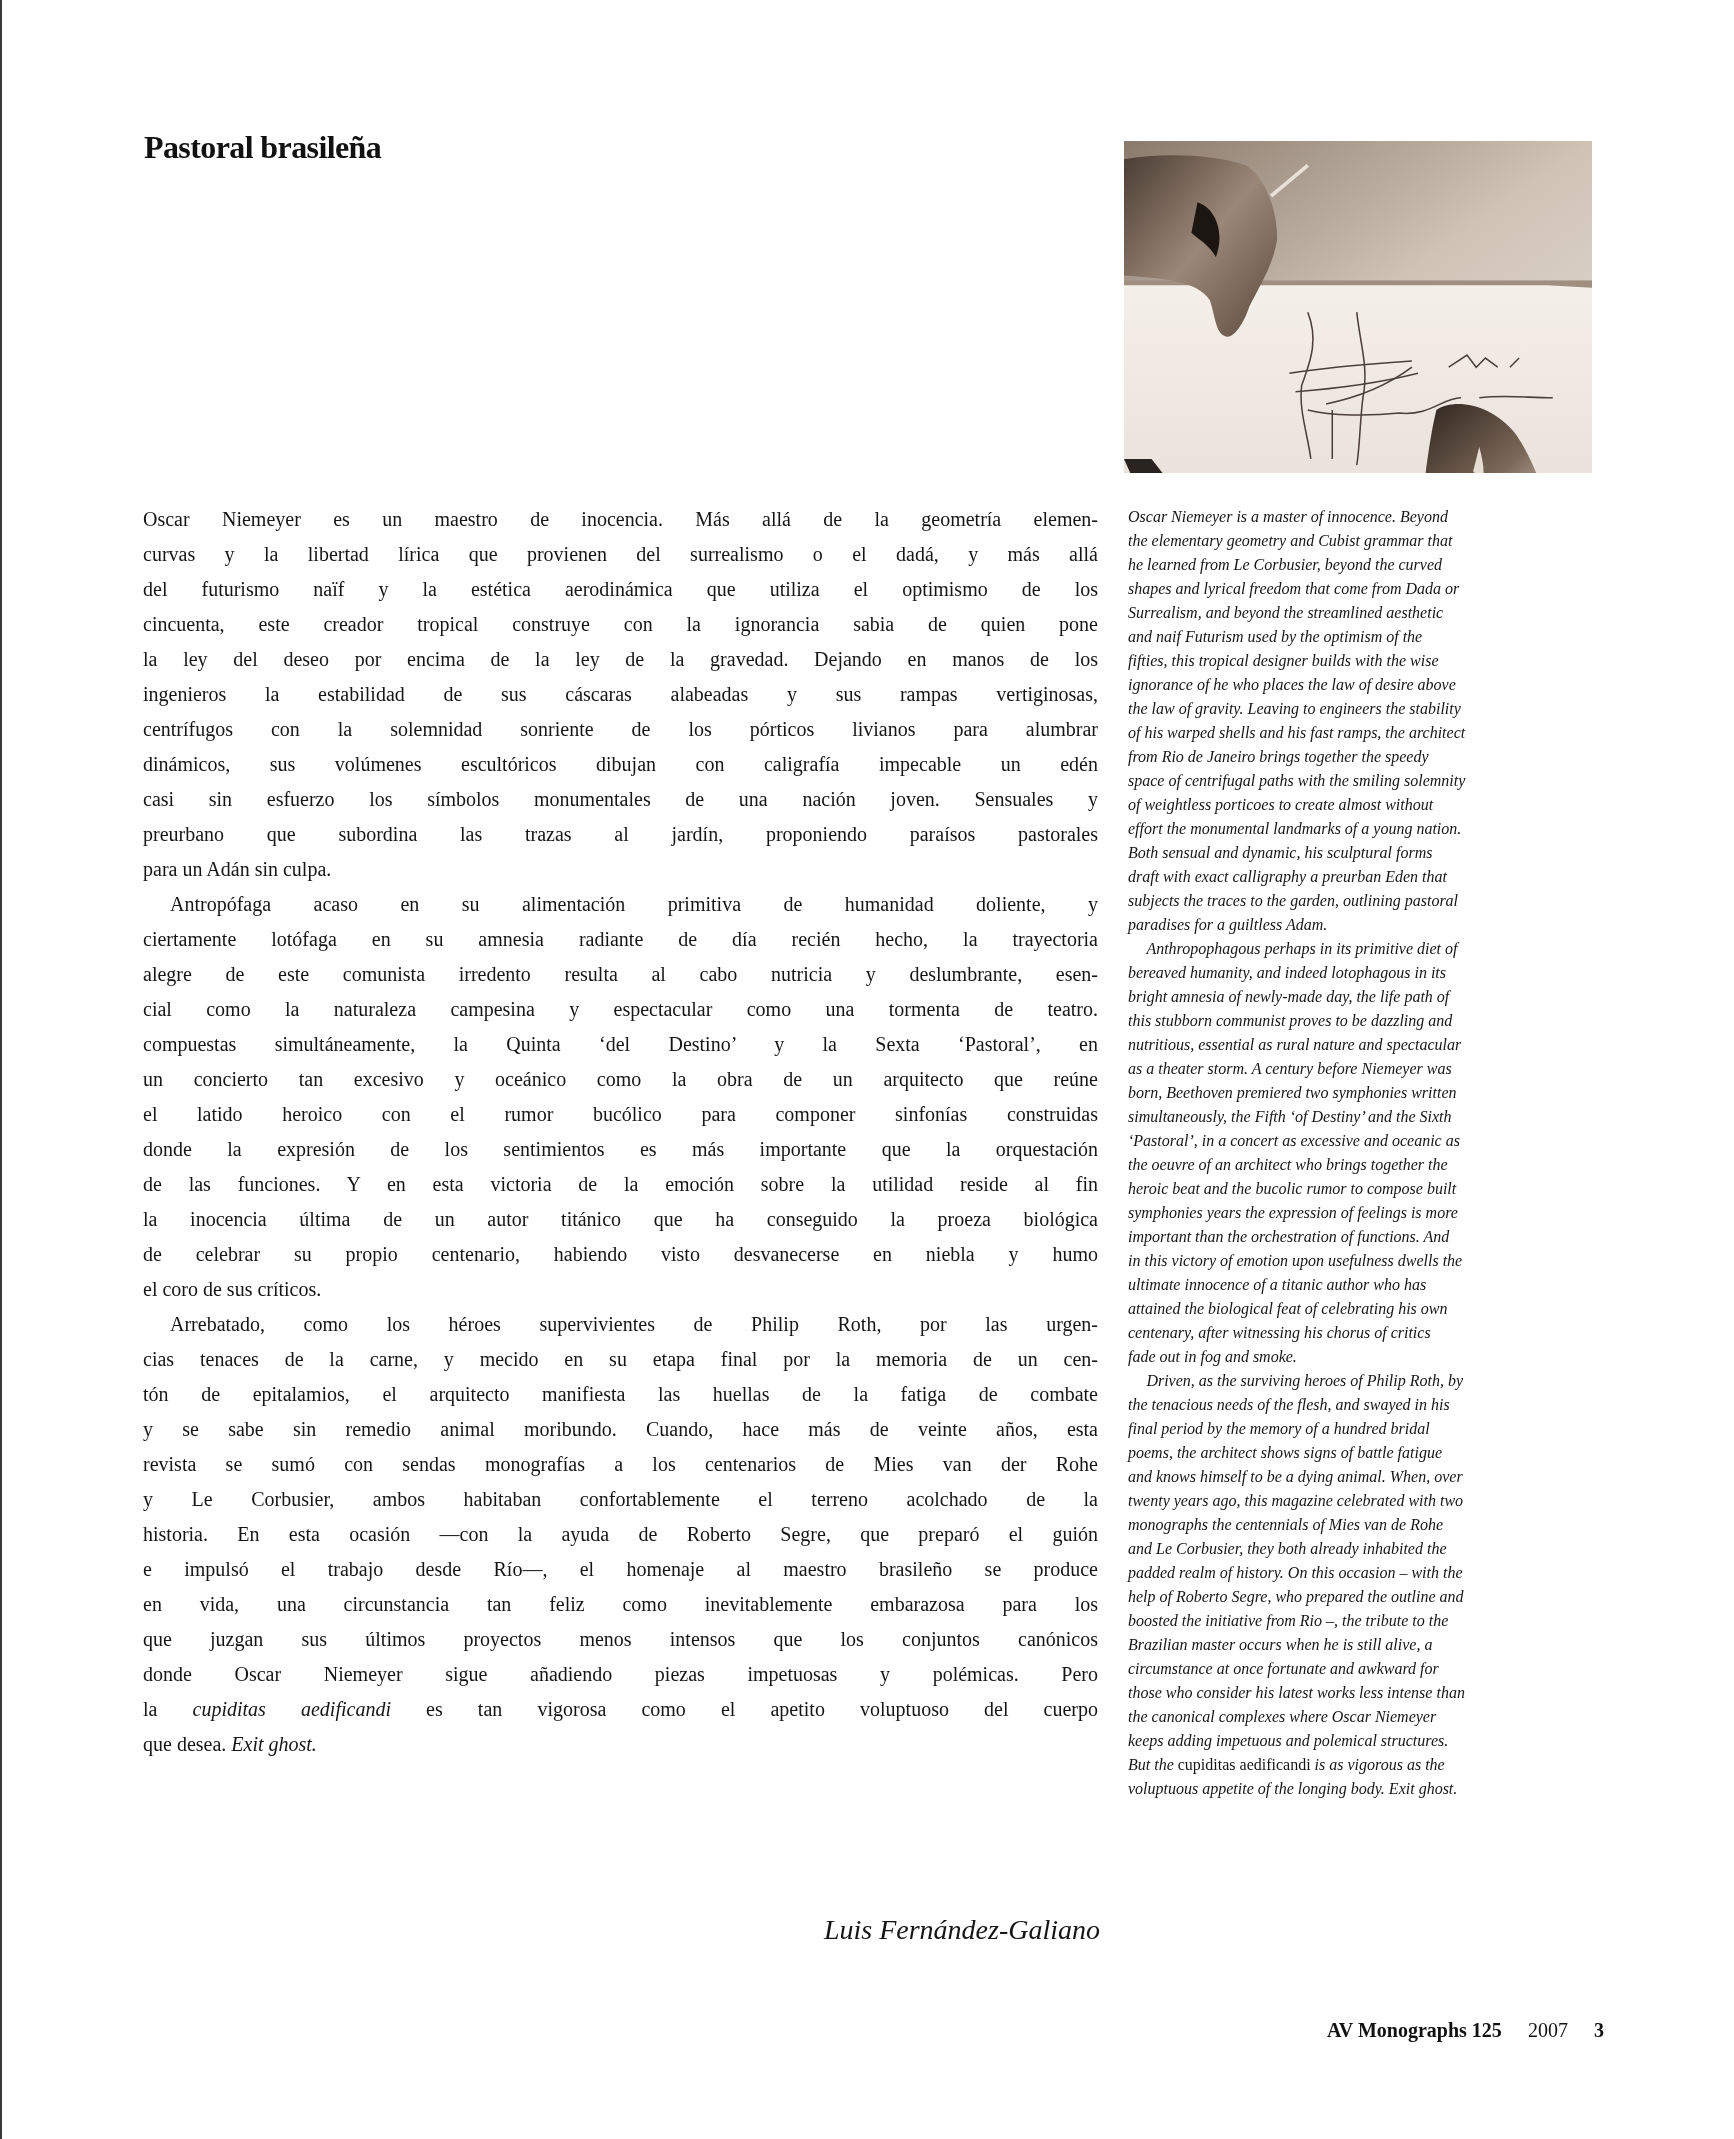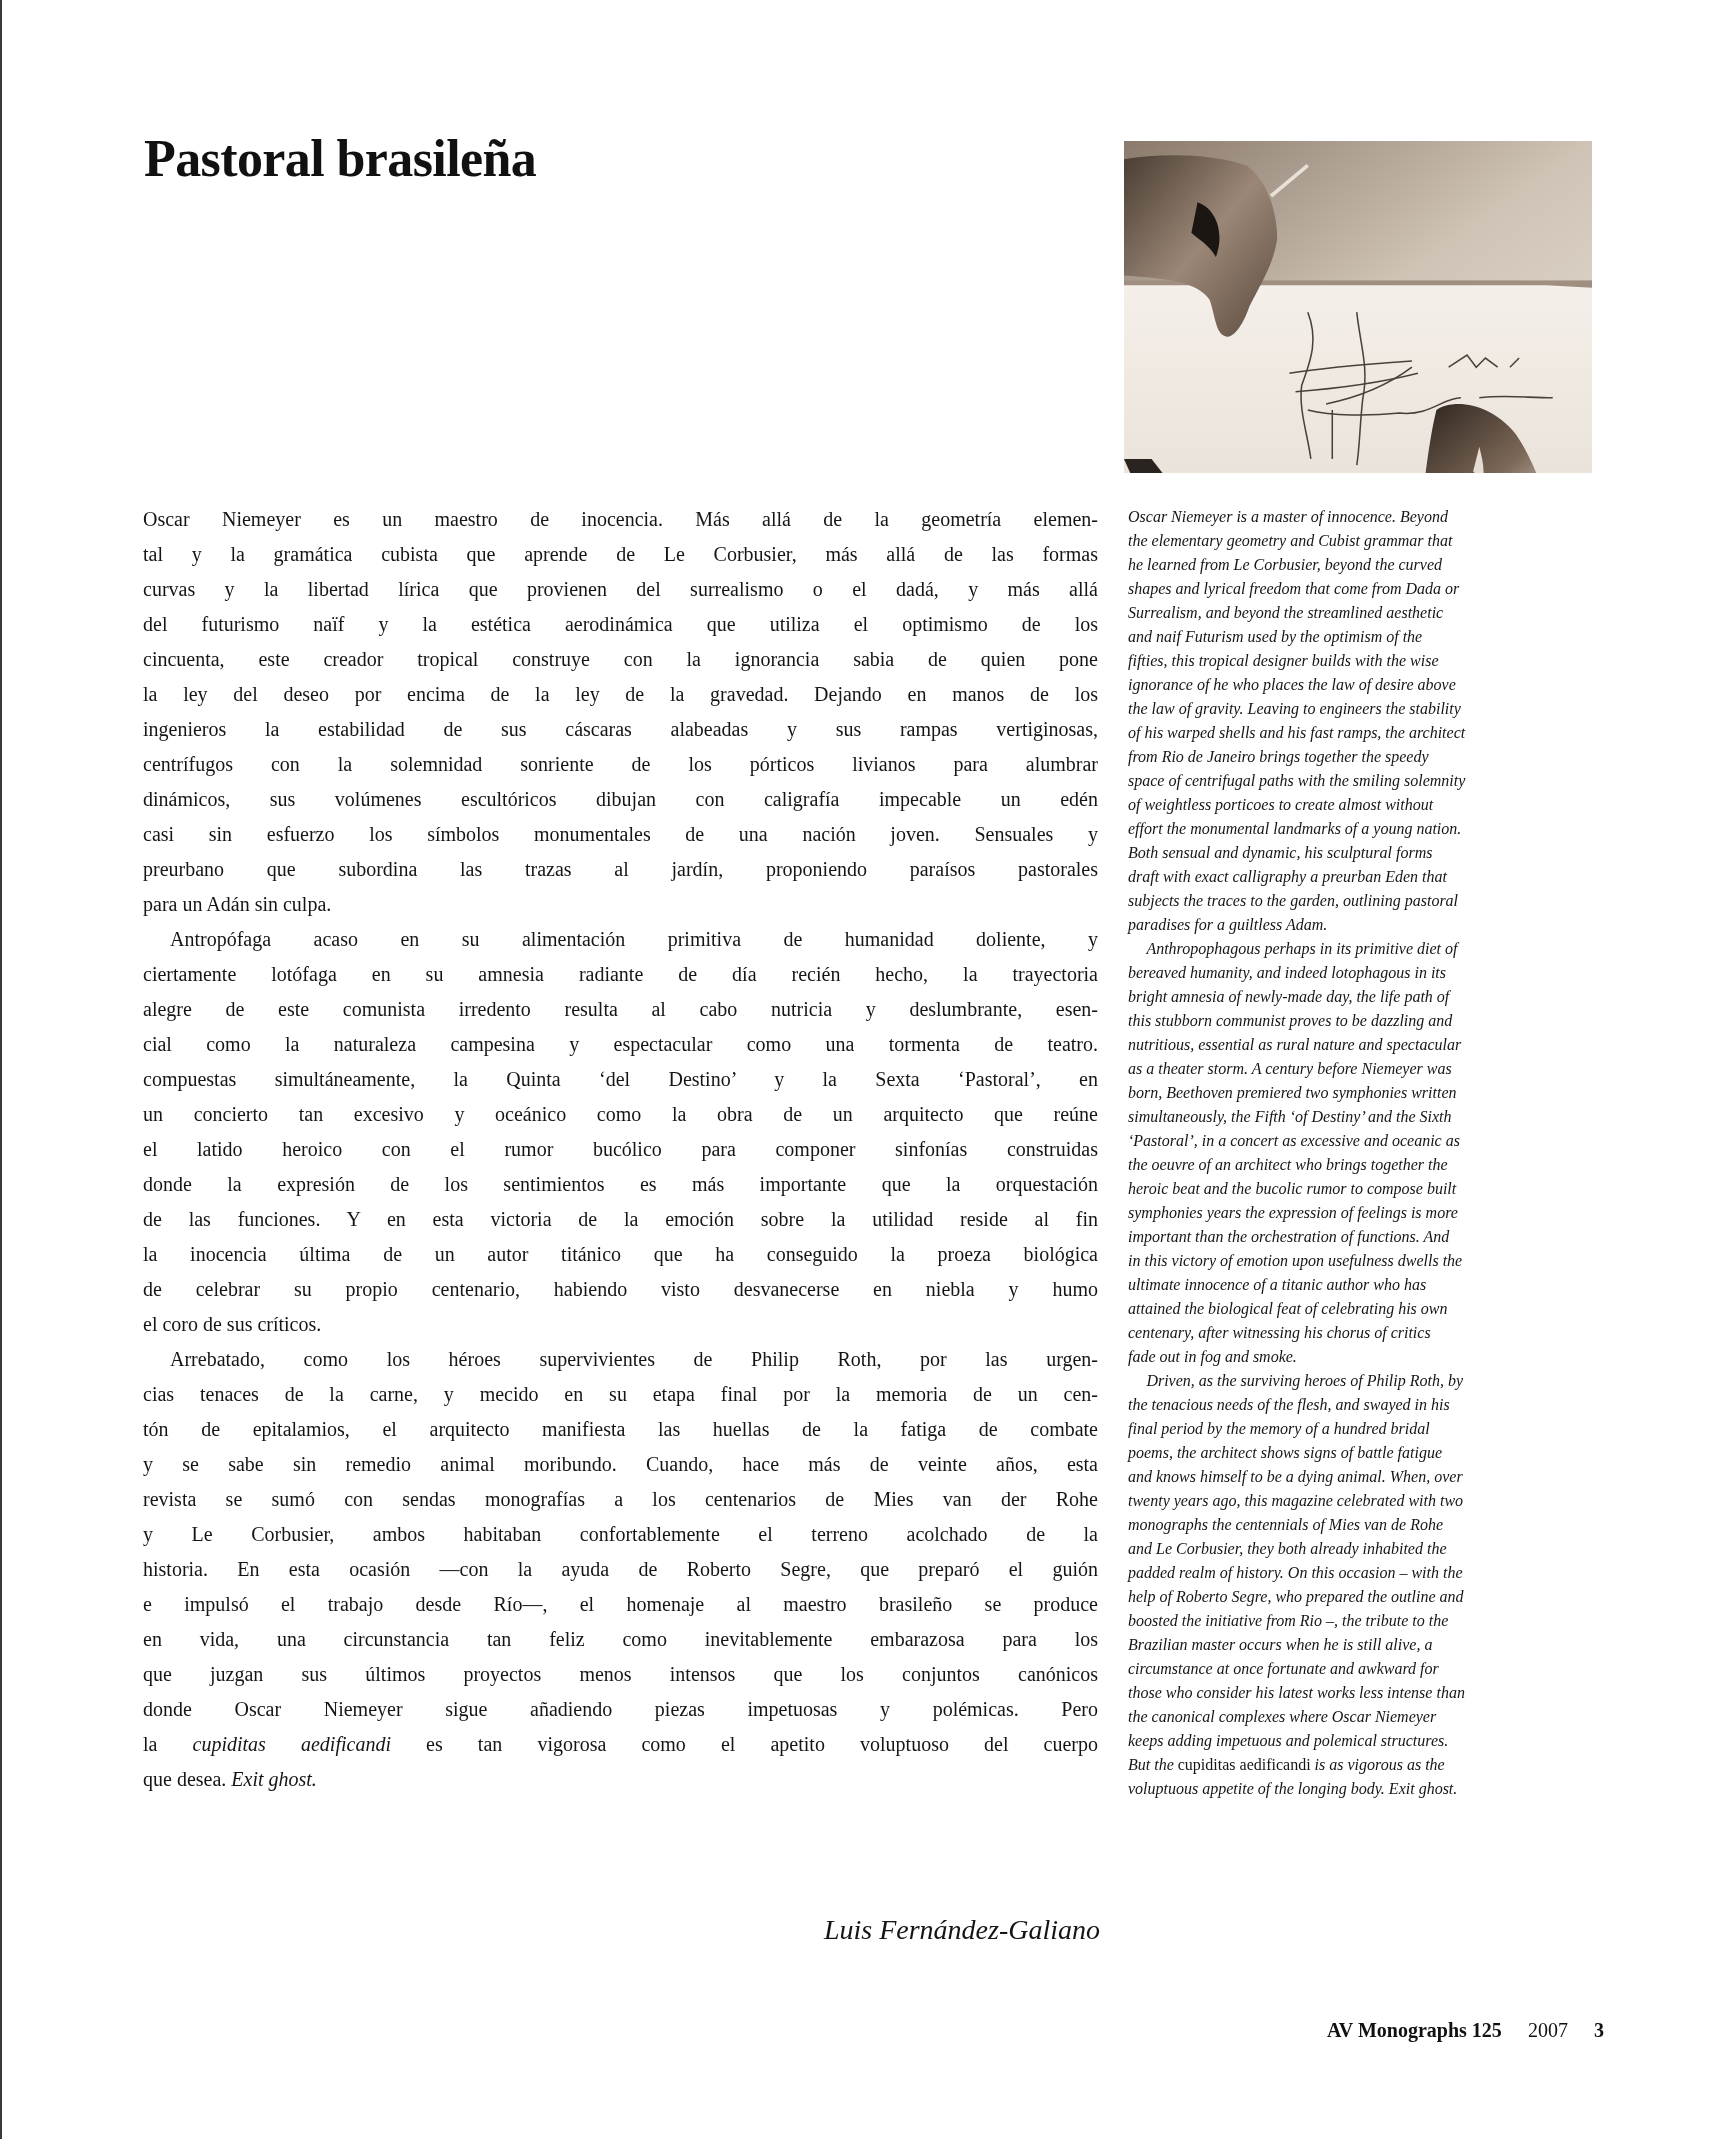--- a/index.html
+++ b/index.html
@@ -1,21 +1,21 @@
 <!DOCTYPE html>
 <html style="font-size:9.8px"><head>
 <meta charset="utf-8">
 <style>
   html, body { margin: 0; padding: 0; background: #ffffff; }
   body { width: 1735px; height: 2140px; position: relative; overflow: hidden; }
   .page-edge { position: absolute; left: 0; top: 0; width: 1.8px; height: 2140px; background: #3a3a3a; }
   .title {
     position: absolute; left: 144px; top: 129px; margin: 0;
     font-family: "Liberation Serif", "DejaVu Serif", serif;
-    font-weight: bold; font-size: 52px; color: #111; letter-spacing: -0.6px;
+    font-weight: bold; font-size: 32px; color: #111; letter-spacing: -0.6px;
   }
   .photo {
     position: absolute; left: 1124px; top: 141px; width: 468px; height: 332px;
     overflow: hidden; background: #d9cfc5;
   }
   .photo svg { display: block; width: 100%; height: 100%; }
   .es-col {
     position: absolute; left: 143px; top: 502px; width: 955px;
     font-family: "Liberation Serif", "DejaVu Serif", serif;
     font-size: 20px; line-height: 35px; color: #151515;
@@ -98,21 +98,20 @@
       <path d="M580,420 C620,415 660,420 700,420"></path>
     </g>
 
     <path d="M510,440 C540,420 600,430 640,480 C680,540 690,600 700,620 L480,620 C490,580 495,500 510,440 Z" fill="url(#hand2)"></path>
     <path d="M580,500 C585,520 590,540 585,560 L570,540 Z" fill="#e6ddd3"></path>
   </svg>
 </div>
 
 <div class="es-col">
   <span class="line">Oscar Niemeyer es un maestro de inocencia. Más allá de la geometría elemen-</span>
-  <span class="line">tal y la gramática cubista que aprende de Le Corbusier, más allá de las formas</span>
   <span class="line">curvas y la libertad lírica que provienen del surrealismo o el dadá, y más allá</span>
   <span class="line">del futurismo naïf y la estética aerodinámica que utiliza el optimismo de los</span>
   <span class="line">cincuenta, este creador tropical construye con la ignorancia sabia de quien pone</span>
   <span class="line">la ley del deseo por encima de la ley de la gravedad. Dejando en manos de los</span>
   <span class="line">ingenieros la estabilidad de sus cáscaras alabeadas y sus rampas vertiginosas,</span>
   <span class="line">centrífugos con la solemnidad sonriente de los pórticos livianos para alumbrar</span>
   <span class="line">dinámicos, sus volúmenes escultóricos dibujan con caligrafía impecable un edén</span>
   <span class="line">casi sin esfuerzo los símbolos monumentales de una nación joven. Sensuales y</span>
   <span class="line">preurbano que subordina las trazas al jardín, proponiendo paraísos pastorales</span>
   <span class="line last">para un Adán sin culpa.</span>

